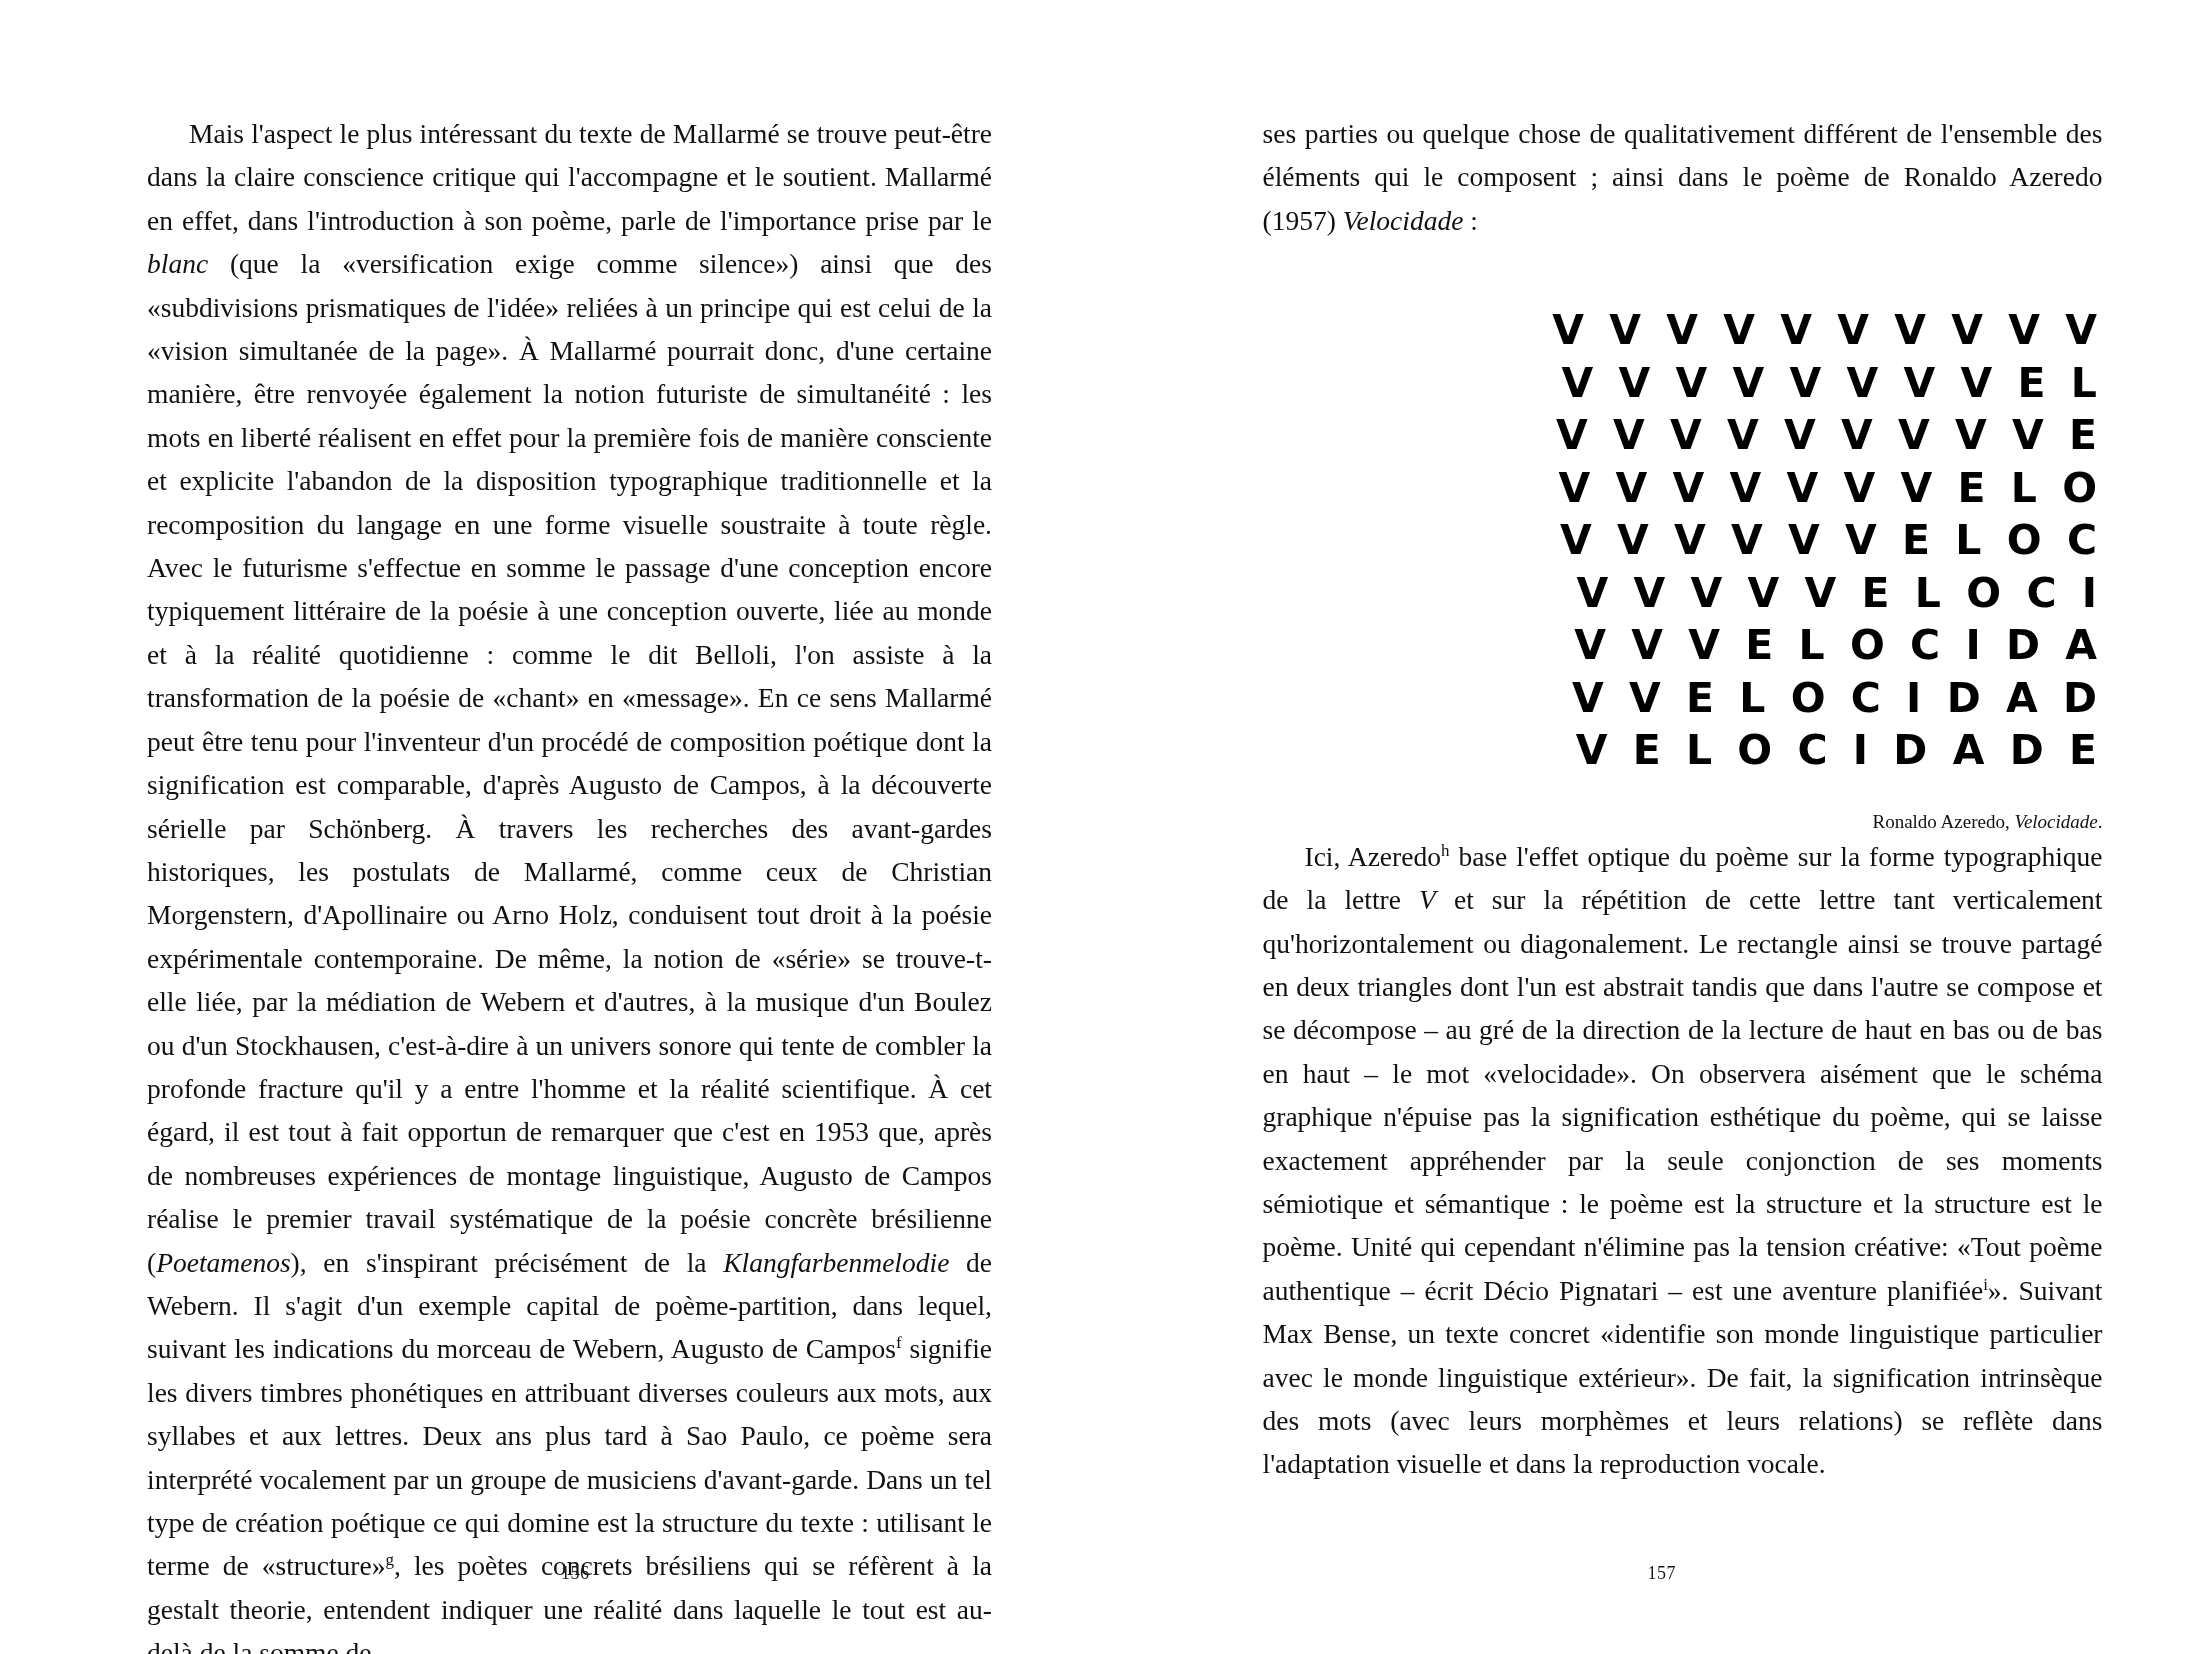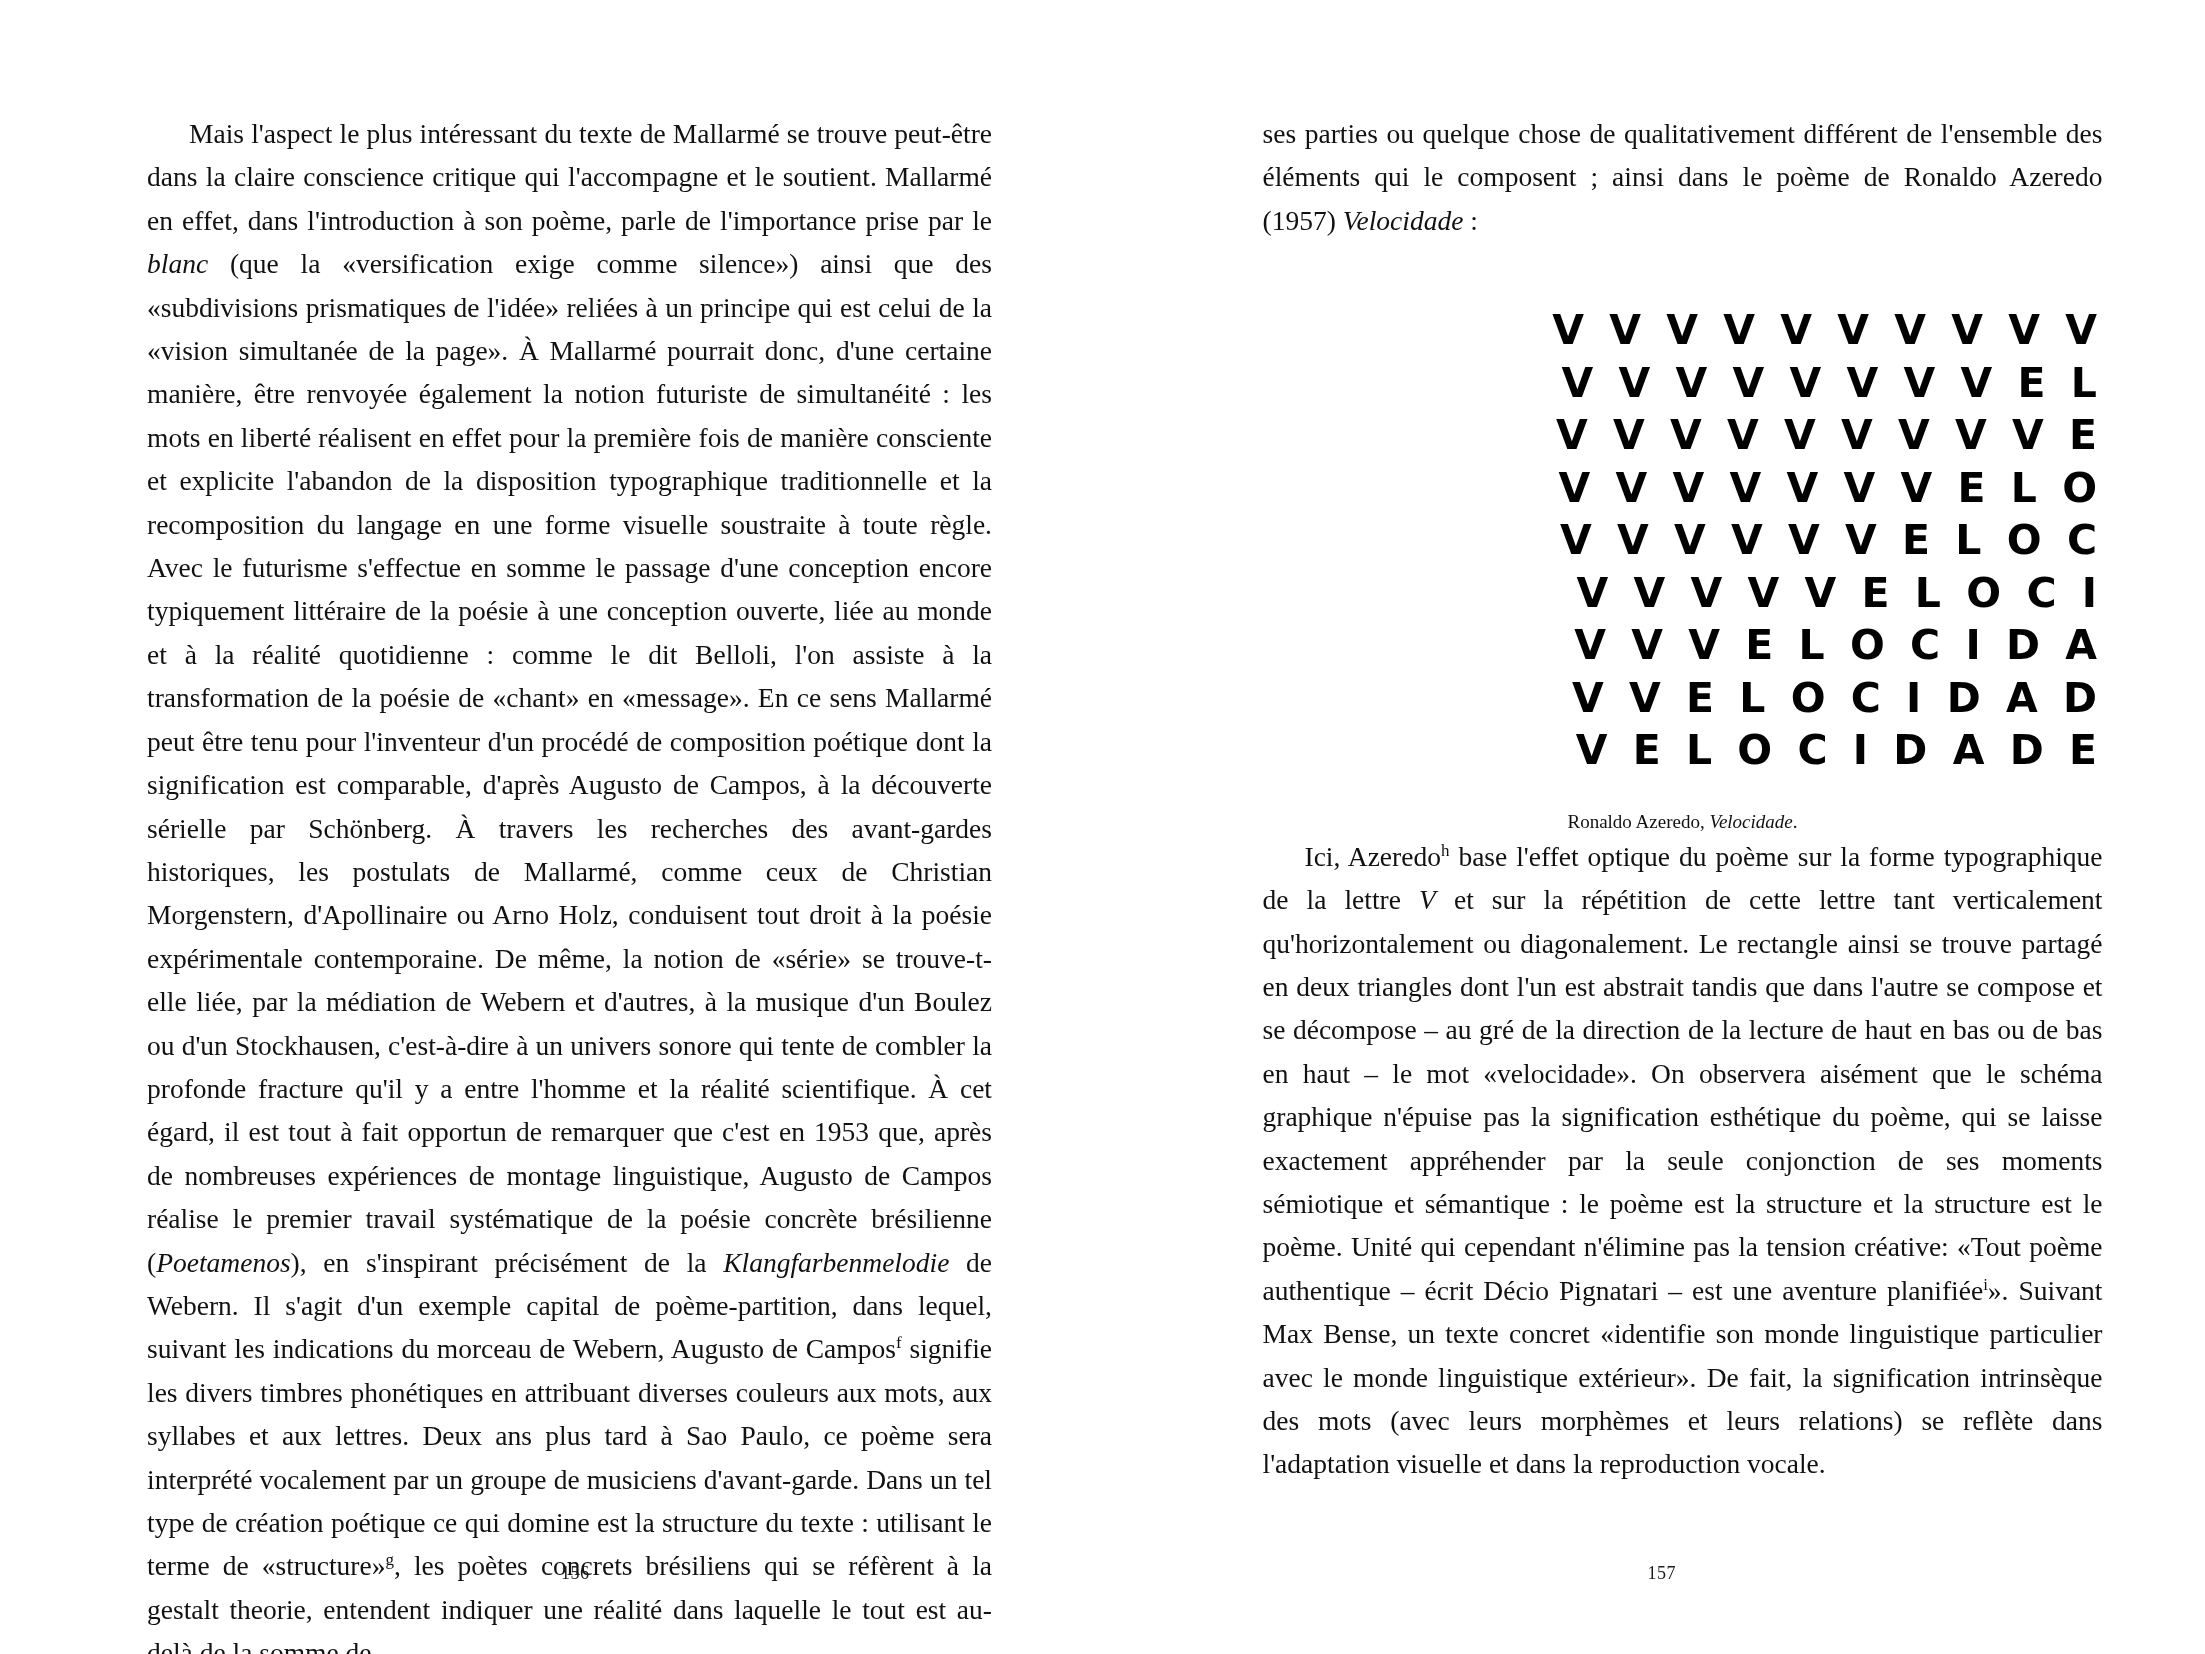--- a/index.html
+++ b/index.html
@@ -67,21 +67,21 @@
     line-height: 52.5px;
     letter-spacing: 5.5px;
     color: #000000;
   }
   .poem .line {
     white-space: pre;
     display: block;
   }
   .caption {
     margin-top: 32px;
-    text-align: center;
+    text-align: right;
     font-size: 19px;
     line-height: 26px;
     font-family: "Liberation Serif", serif;
   }
   .after-figure {
     margin-top: 56px;
   }
   .folio {
     position: absolute;
     bottom: 70px;

